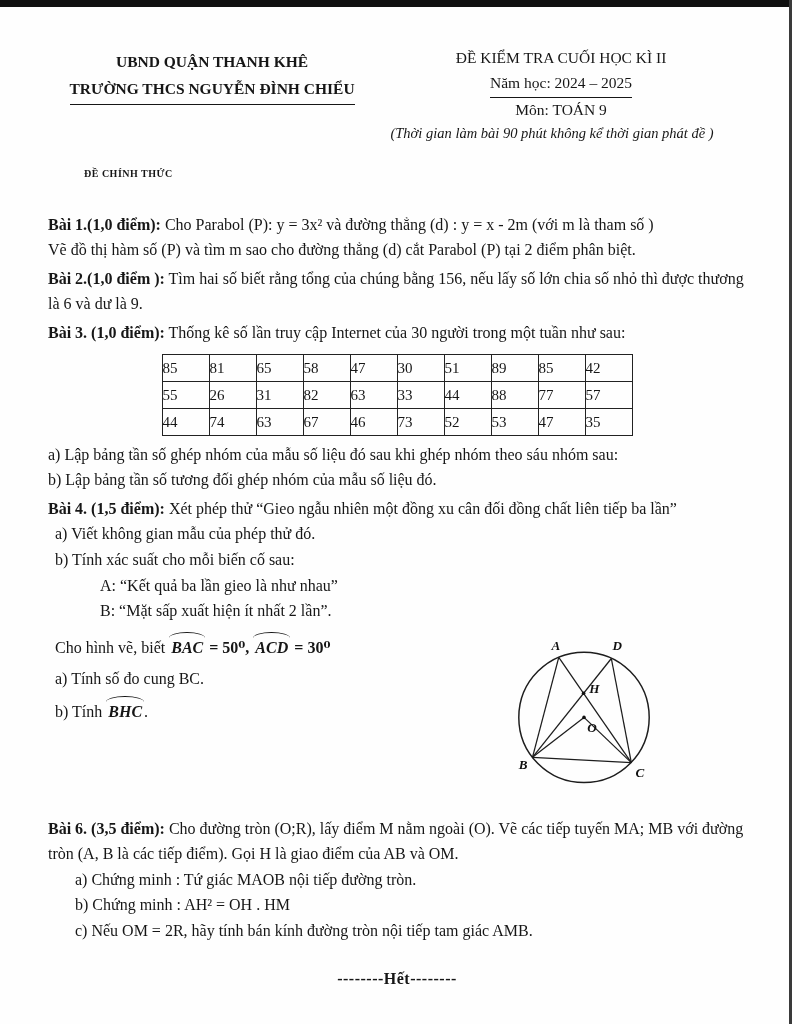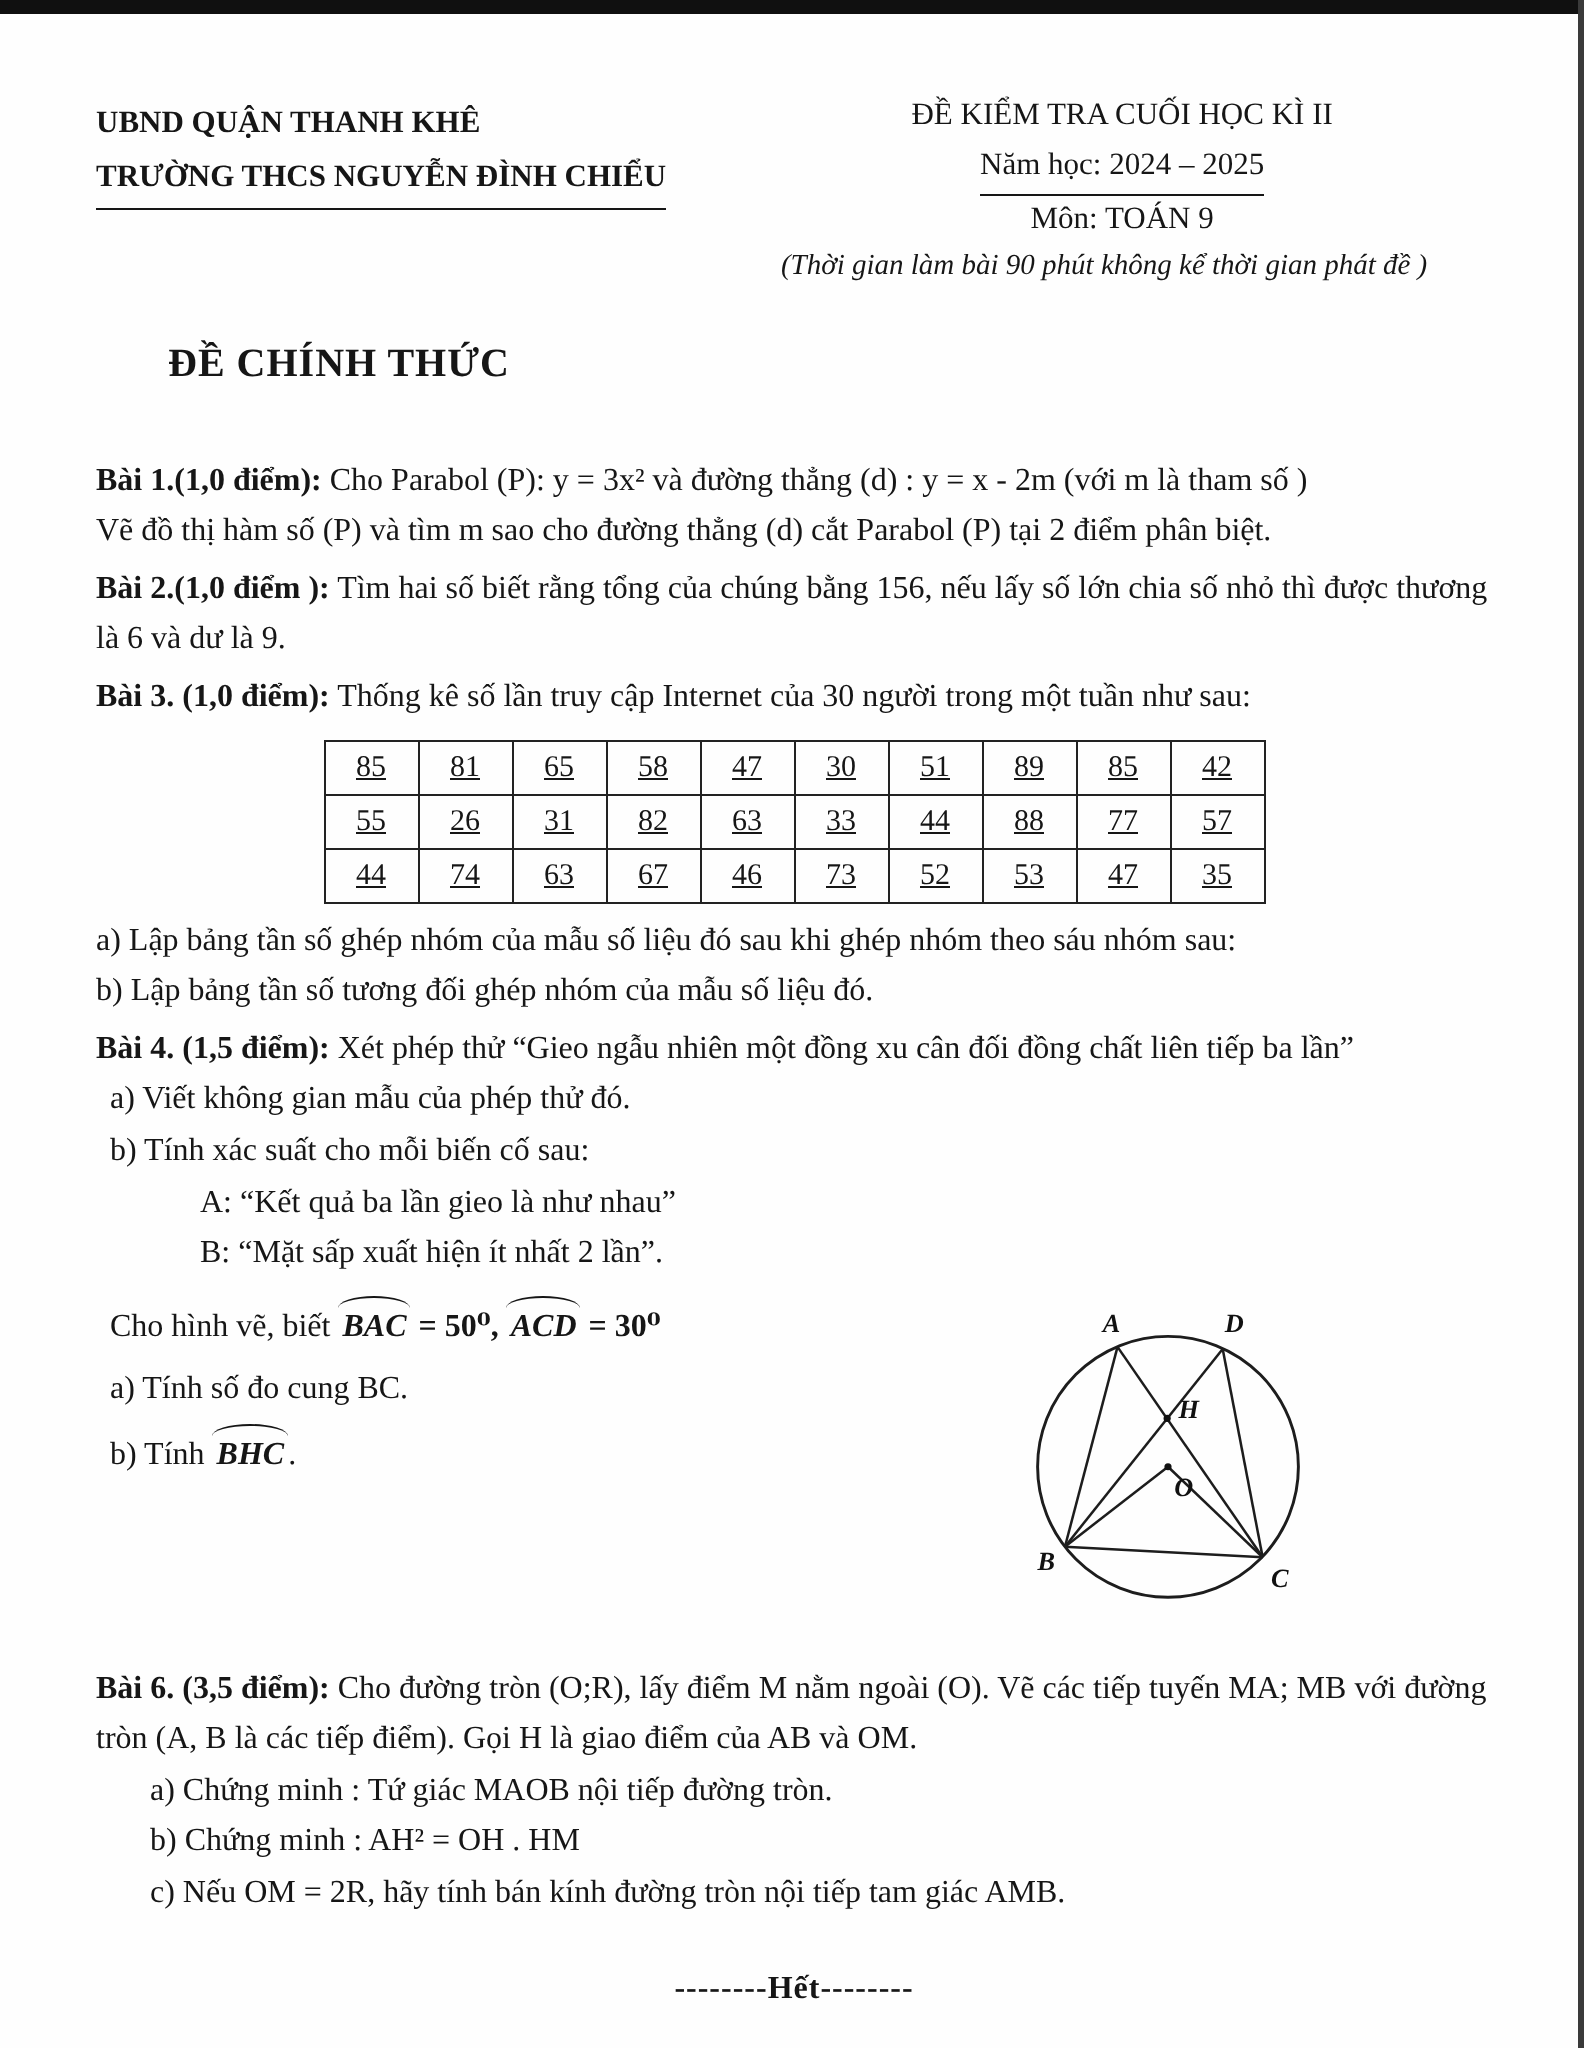--- a/index.html
+++ b/index.html
@@ -4,35 +4,35 @@
 <style>
   * { margin:0; padding:0; box-sizing:border-box; }
   html,body { background:#e8e8e8; }
   body { width:792px; height:1024px; font-family:"Liberation Serif","DejaVu Serif",serif; color:#161616; }
   .page { position:relative; width:792px; height:1024px; background:#fefefe; overflow:hidden;
           padding:30px 46px 0 48px; font-size:16px; line-height:1.6; }
   .scan-top { position:absolute; top:0; left:0; width:792px; height:7px; background:#101010; }
   .scan-right { position:absolute; top:0; right:0; width:3px; height:1024px; background:#3a3a3a; }
 
   .header { display:flex; justify-content:space-between; margin-top:16px; }
-  .header-left { width:330px; text-align:left; font-weight:bold; font-size:15.5px; padding-top:4px; }
+  .header-left { width:330px; text-align:center; font-weight:bold; font-size:15.5px; padding-top:4px; }
   .header-left .school { display:inline-block; border-bottom:1.5px solid #161616; padding-bottom:2px; margin-top:2px; }
   .header-right { width:372px; text-align:center; font-weight:normal; font-size:15.5px; }
   .header-right .underlined { display:inline-block; border-bottom:1.5px solid #161616; padding-bottom:1px; }
   .header-right .time-note { font-style:italic; font-size:14.5px; white-space:nowrap; margin-left:-18px; }
-  .official { font-weight:bold; margin:20px 0 0 36px; font-size:20px; letter-spacing:0.5px; }
+  .official { font-weight:bold; margin:20px 0 0 36px; font-size:10px; letter-spacing:0.5px; }
 
   .content { margin-top:30px; }
   p.line { margin:0; }
   .b { font-weight:bold; }
   .sec { margin-top:3px; }
 
   table.data-table { border-collapse:collapse; margin:8px auto 6px auto; }
-  table.data-table td { border:1.4px solid #222; width:47px; height:27px; text-align:center;
-                        font-size:15px; padding:0;text-decoration:underline; }
+  table.data-table td { border:1.4px solid #222; width:47px; height:27px; text-align:left;
+                        font-size:15px; padding:0; }
 
   .intervals { padding-left:66px; font-size:16.5px; letter-spacing:0.5px; }
   .indent-sm { padding-left:7px; }
   .indent-md { padding-left:27px; }
   .indent-lg { padding-left:52px; }
 
   .angle-hat { position:relative; display:inline-block; font-style:italic; font-weight:bold; padding:1px 2px 0 2px; }
   .angle-hat::before { content:""; position:absolute; left:0; right:0; top:-2px; height:5px;
                        border-top:1.6px solid #161616; border-radius:100% 100% 0 0 / 200% 200% 0 0; }
 

